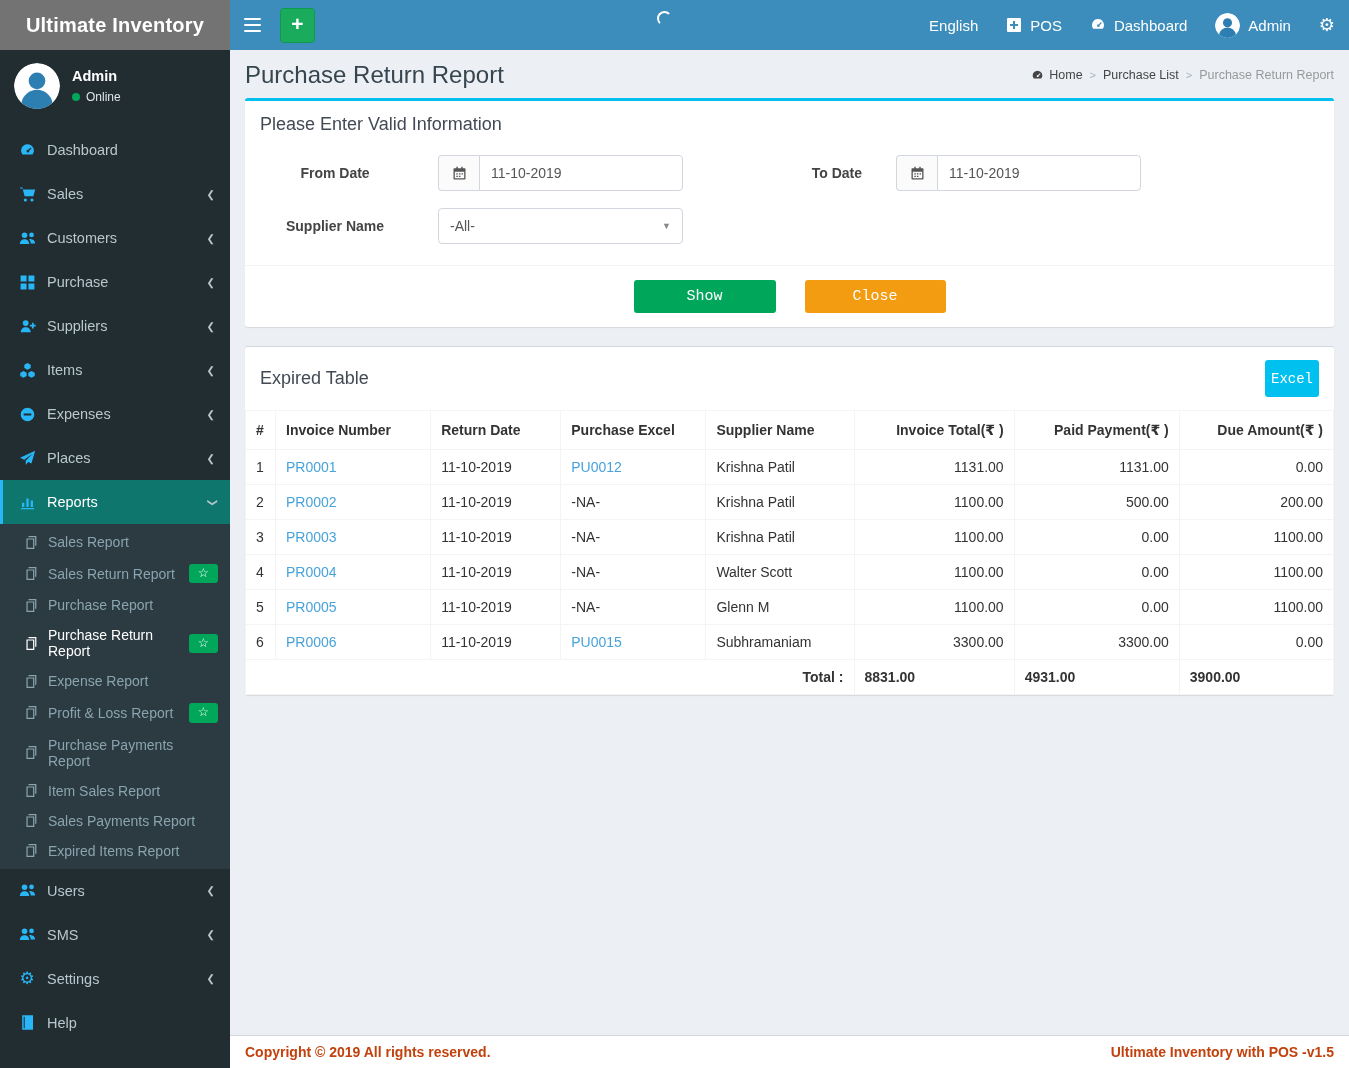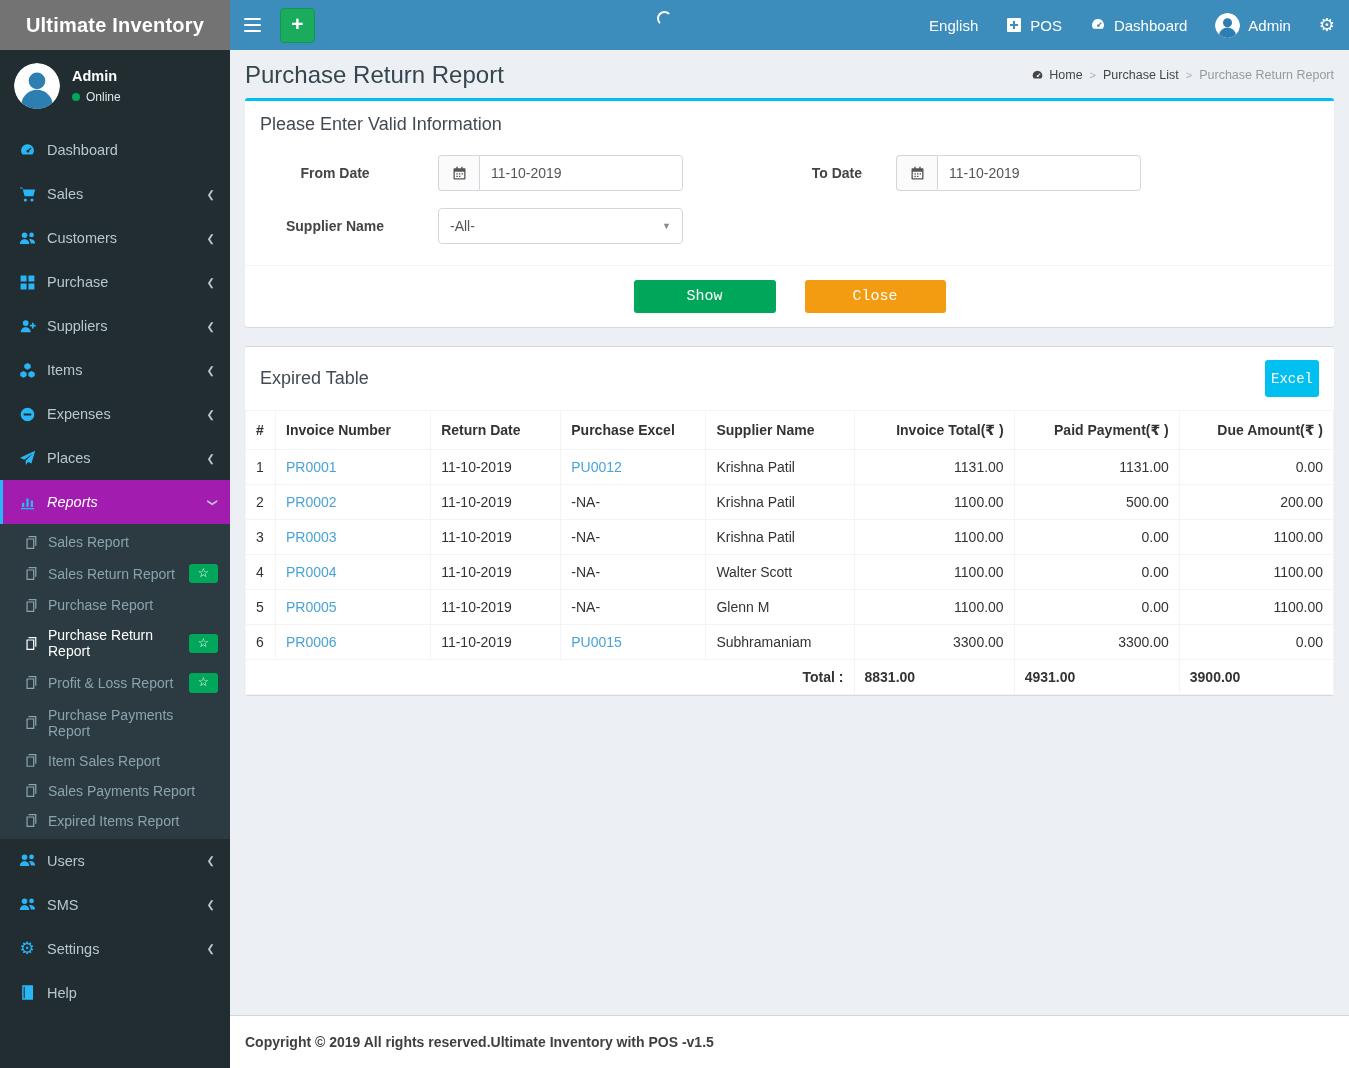--- a/index.html
+++ b/index.html
@@ -23,21 +23,21 @@
   .avatar-lg svg, .avatar-sm svg { display:block; width:100%; height:100%; }
   .user-name { color:#fff; font-weight:bold; font-size:14.5px; margin-bottom:6px; }
   .user-status { color:#dfe6e9; font-size:12px; display:flex; align-items:center; gap:6px; }
   .dot-online { width:8px; height:8px; border-radius:50%; background:#00a65a; display:inline-block; }
 
   ul.menu { list-style:none; margin:6px 0 0 0; padding:0; }
   .menu-item {
     display:flex; align-items:center; gap:11px; padding:13px 15px; cursor:pointer;
     color:#b8c7ce; font-size:14.5px; border-left:3px solid transparent;
   }
-  .menu-item.active-parent { background:#a21caf; color:#fff; border-left-color:#29b6f6;font-style:italic; }
+  .menu-item.active-parent { background:#0f766e; color:#fff; border-left-color:#29b6f6; }
   .micon { width:18px; height:18px; color:#29b6f6; flex-shrink:0; display:flex; align-items:center; justify-content:center; }
   .micon svg { width:17px; height:17px; fill:currentColor; }
   .micon.gear-glyph { font-size:17px; line-height:1; }
   .chev { margin-left:auto; font-size:10px; color:#b8c7ce; }
   .chev.down { display:inline-block; transform:rotate(-90deg); }
   ul.treeview { list-style:none; margin:0; padding:3px 0; background:#2c3b41; }
   .sub-item {
     display:flex; align-items:center; gap:9px; padding:7px 12px 7px 23px;
     color:#8aa4af; font-size:14px; cursor:pointer;
   }
@@ -116,22 +116,22 @@
 
   table.records { width:100%; border-collapse:collapse; table-layout:fixed; font-size:14px; color:#333; margin-top:3px; }
   .records th, .records td { border:1px solid #f4f4f4; padding:9px 10px; text-align:left; overflow:hidden; }
   .records th { font-weight:bold; padding:11px 10px; }
   .records th:nth-child(n+6), .records td:nth-child(n+6) { text-align:right; }
   .records a { color:#48a3da; text-decoration:none; cursor:pointer; }
   .records tfoot td { font-weight:bold; }
   .records tfoot .total-lbl { text-align:right; }
 
   .main-footer {
-    flex-shrink:0; background:#fff; border-top:1px solid #d2d6de; padding:18px 15px;
-    display:flex; justify-content:flex-start; font-size:14px; font-weight:bold; color:#404040;
+    flex-shrink:0; background:#fff; border-top:1px solid #d2d6de; padding:8px 15px;
+    display:flex; justify-content:space-between; font-size:14px; font-weight:bold; color:#c2410c;
   }
 </style>
 </head>
 <body>
 
 <div class="layout">
 
   <aside class="sidebar">
     <div class="logo">Ultimate Inventory</div>
     <div class="sidebar-body">
@@ -284,20 +284,28 @@
                 <span>Purchase Report</span>
               </li>
               <li class="sub-item active">
                 <span class="micon">
                   <svg viewBox="0 0 16 16">
                     <path fill-rule="evenodd" d="M4.8 1h8.4v10.4h-1.3V2.3H4.8zM2.6 3.6H11v11.2H2.6zm1.3 1.3v8.6h5.8V4.9z"></path>
                   </svg>
                 </span>
                 <span>Purchase Return Report</span>
                 <span class="badge-star">☆</span>
+              </li>
+              <li class="sub-item">
+                <span class="micon">
+                  <svg viewBox="0 0 16 16">
+                    <path fill-rule="evenodd" d="M4.8 1h8.4v10.4h-1.3V2.3H4.8zM2.6 3.6H11v11.2H2.6zm1.3 1.3v8.6h5.8V4.9z"></path>
+                  </svg>
+                </span>
+                <span>Expense Report</span>
               </li>
               <li class="sub-item">
                 <span class="micon">
                   <svg viewBox="0 0 16 16">
                     <path fill-rule="evenodd" d="M4.8 1h8.4v10.4h-1.3V2.3H4.8zM2.6 3.6H11v11.2H2.6zm1.3 1.3v8.6h5.8V4.9z"></path>
                   </svg>
                 </span>
                 <span>Profit &amp; Loss Report</span>
                 <span class="badge-star">☆</span>
               </li>

